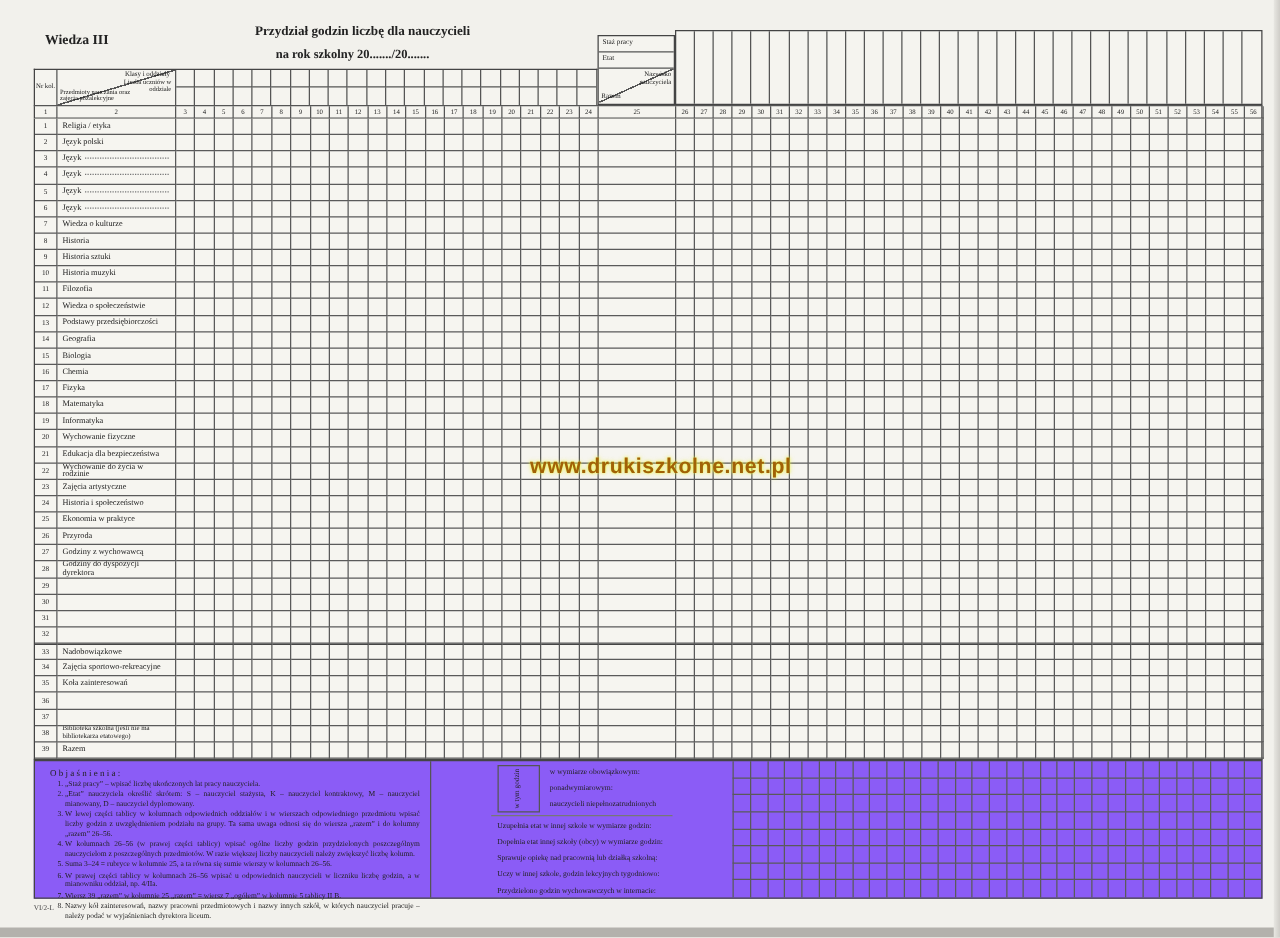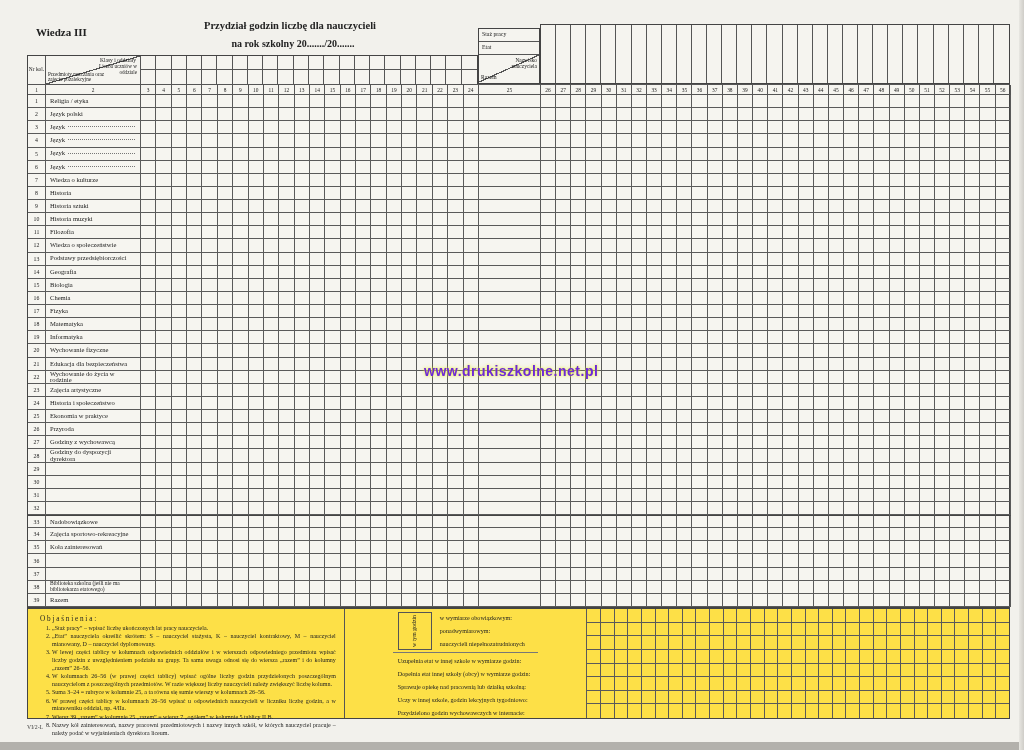--- a/index.html
+++ b/index.html
@@ -12,21 +12,21 @@
   }
   #page{position:absolute;inset:0;}
 
   
   .scan-bottom{position:absolute;left:0;top:742px;width:100%;height:8px;background:#b3b1ac;}
   .scan-right{position:absolute;left:1019px;top:0;width:5px;height:750px;background:linear-gradient(to right,#e8e7e2,#cfcdc8);}
 
   
   .tablica{position:absolute;left:36px;top:26px;font-weight:bold;font-size:11px;}
   .title1{position:absolute;left:160px;top:20px;width:260px;text-align:center;font-weight:bold;font-size:10.5px;}
-  .title2{position:absolute;left:163px;top:38px;width:260px;text-align:center;font-weight:bold;font-size:10px;}
+  .title2{position:absolute;left:152px;top:38px;width:260px;text-align:center;font-weight:bold;font-size:10px;}
 
   
   #tallcols{position:absolute;left:540px;top:24px;width:470px;height:60px;
     display:grid;grid-template-columns:repeat(31,1fr);
     border:1.5px solid #444;box-sizing:border-box;background:#f5f4ef;}
   .tcell{border-right:1px solid #555;}
   .tcell:last-child{border-right:none;}
 
   
   #rightbox{position:absolute;left:478px;top:28px;width:62px;height:56px;
@@ -65,41 +65,41 @@
     border-left:1.5px solid #444;border-right:1.5px solid #444;border-bottom:1.5px solid #444;box-sizing:border-box;background:#f6f5f0;}
   .bcell{border-right:1px solid #5a5a5a;border-bottom:1px solid #5a5a5a;box-sizing:border-box;}
   .bcell.sep{border-top:1px solid #444;}
   .c-num{display:flex;align-items:center;justify-content:center;font-size:5.8px;}
   .c-label{display:flex;align-items:center;font-size:6.6px;padding:0 3px 0 4px;line-height:0.95;overflow:hidden;}
   .c-label.small{font-size:5.5px;line-height:1.05;}
   .leader{flex:1;border-bottom:1px dotted #777;margin:0 2px 2px 3px;height:1px;}
 
   
   #footer{position:absolute;left:27px;top:608px;width:983px;height:111px;
-    border:1.5px solid #444;box-sizing:border-box;display:flex;background:#fde047;gap:48px;}
+    border:1.5px solid #444;box-sizing:border-box;display:flex;background:#8b5cf6;gap:48px;}
   .obj{width:350px;border-right:1px solid #555;box-sizing:border-box;padding:6px 8px 2px 12px;}
   .obj-title{font-size:7.2px;letter-spacing:1.8px;margin-bottom:2px;}
   .obj ol{margin:0;padding-left:12px;}
   .obj li{font-size:6px;line-height:1.3;text-align:justify;margin:0 0 0.5px 0;}
   .mid{width:162px;position:relative;box-sizing:border-box;}
   .wtym-outer{position:absolute;left:0;top:0;width:100%;height:44px;border-bottom:1px solid #777;box-sizing:border-box;}
   .wtym-box{position:absolute;left:5px;top:3px;width:34px;height:38px;border:1px solid #555;box-sizing:border-box;
     display:flex;align-items:center;justify-content:center;}
   .wtym-box span{writing-mode:vertical-rl;transform:rotate(180deg);font-size:5.8px;line-height:1.2;text-align:center;}
   #wtymlines{position:absolute;left:47px;top:2px;right:2px;}
   .wline{height:13.4px;font-size:6.1px;display:flex;align-items:center;}
   #statements{position:absolute;left:5px;top:45px;right:2px;}
   .stmt{height:13.1px;font-size:6.1px;display:flex;align-items:center;}
   .fgrid{width:470px;display:grid;grid-template-columns:repeat(31,1fr);grid-template-rows:repeat(8,1fr);box-sizing:border-box;}
   .fcell{border-left:1px solid #5a5a5a;border-bottom:1px solid #5a5a5a;box-sizing:border-box;}
   .fcell:nth-child(n+218){border-bottom:none;}
 
   .formcode{position:absolute;left:27px;top:724px;font-size:5.8px;color:#444;}
   .watermark{position:absolute;left:424px;top:363px;font-family:"Liberation Sans","DejaVu Sans",sans-serif;
-    font-weight:bold;font-size:14px;color:#6d28d9;
+    font-weight:bold;font-size:17px;color:#a16207;
     text-shadow:0 0 2px rgba(236,242,60,0.95),0 0 4px rgba(236,242,60,0.7);letter-spacing:0.5px;z-index:5;}
 </style>
 </head>
 <body>
 
 <div id="page">
 
   <div class="tablica">Wiedza III</div>
   <div class="title1">Przydział godzin liczbę dla nauczycieli</div>
   <div class="title2">na rok szkolny 20......./20.......</div>

